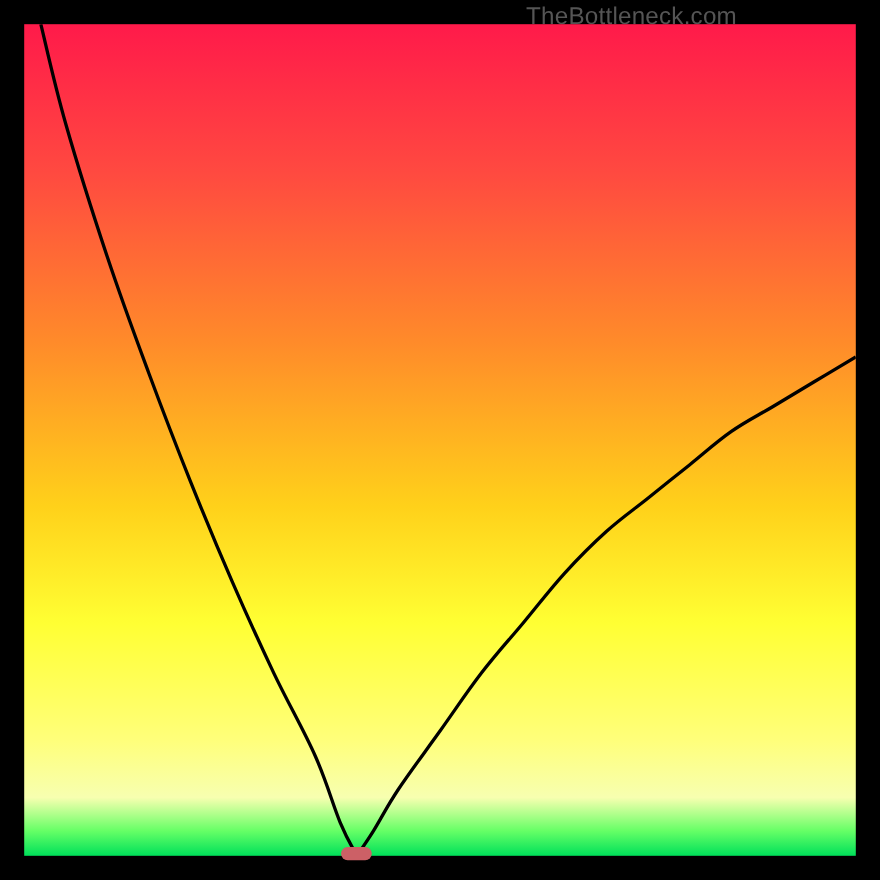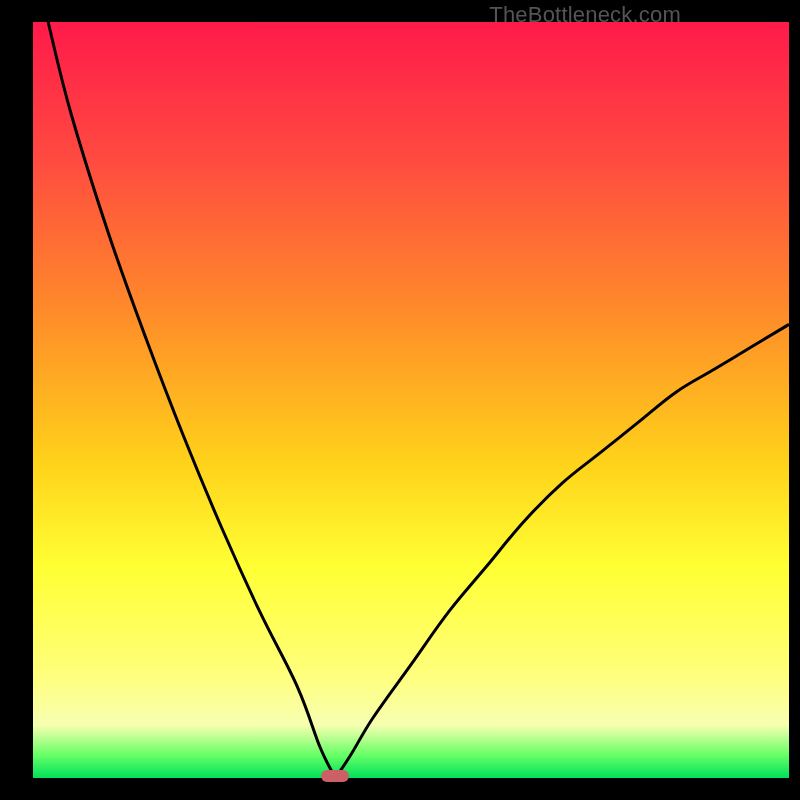--- a/index.html
+++ b/index.html
@@ -7,21 +7,21 @@
     padding: 0;
     width: 800px;
     height: 800px;
     background: #000;
     overflow: hidden;
     font-family: Arial, Helvetica, sans-serif;
   }
   .frame {
     position: absolute;
     top: 0;
-    left: 11px;
+    left: 0;
     width: 688px;
     height: 800px;
     background: #000;
   }
   .plot-area {
     position: absolute;
     left: 22px;
     top: 22px;
     width: 756px;
     height: 756px;

